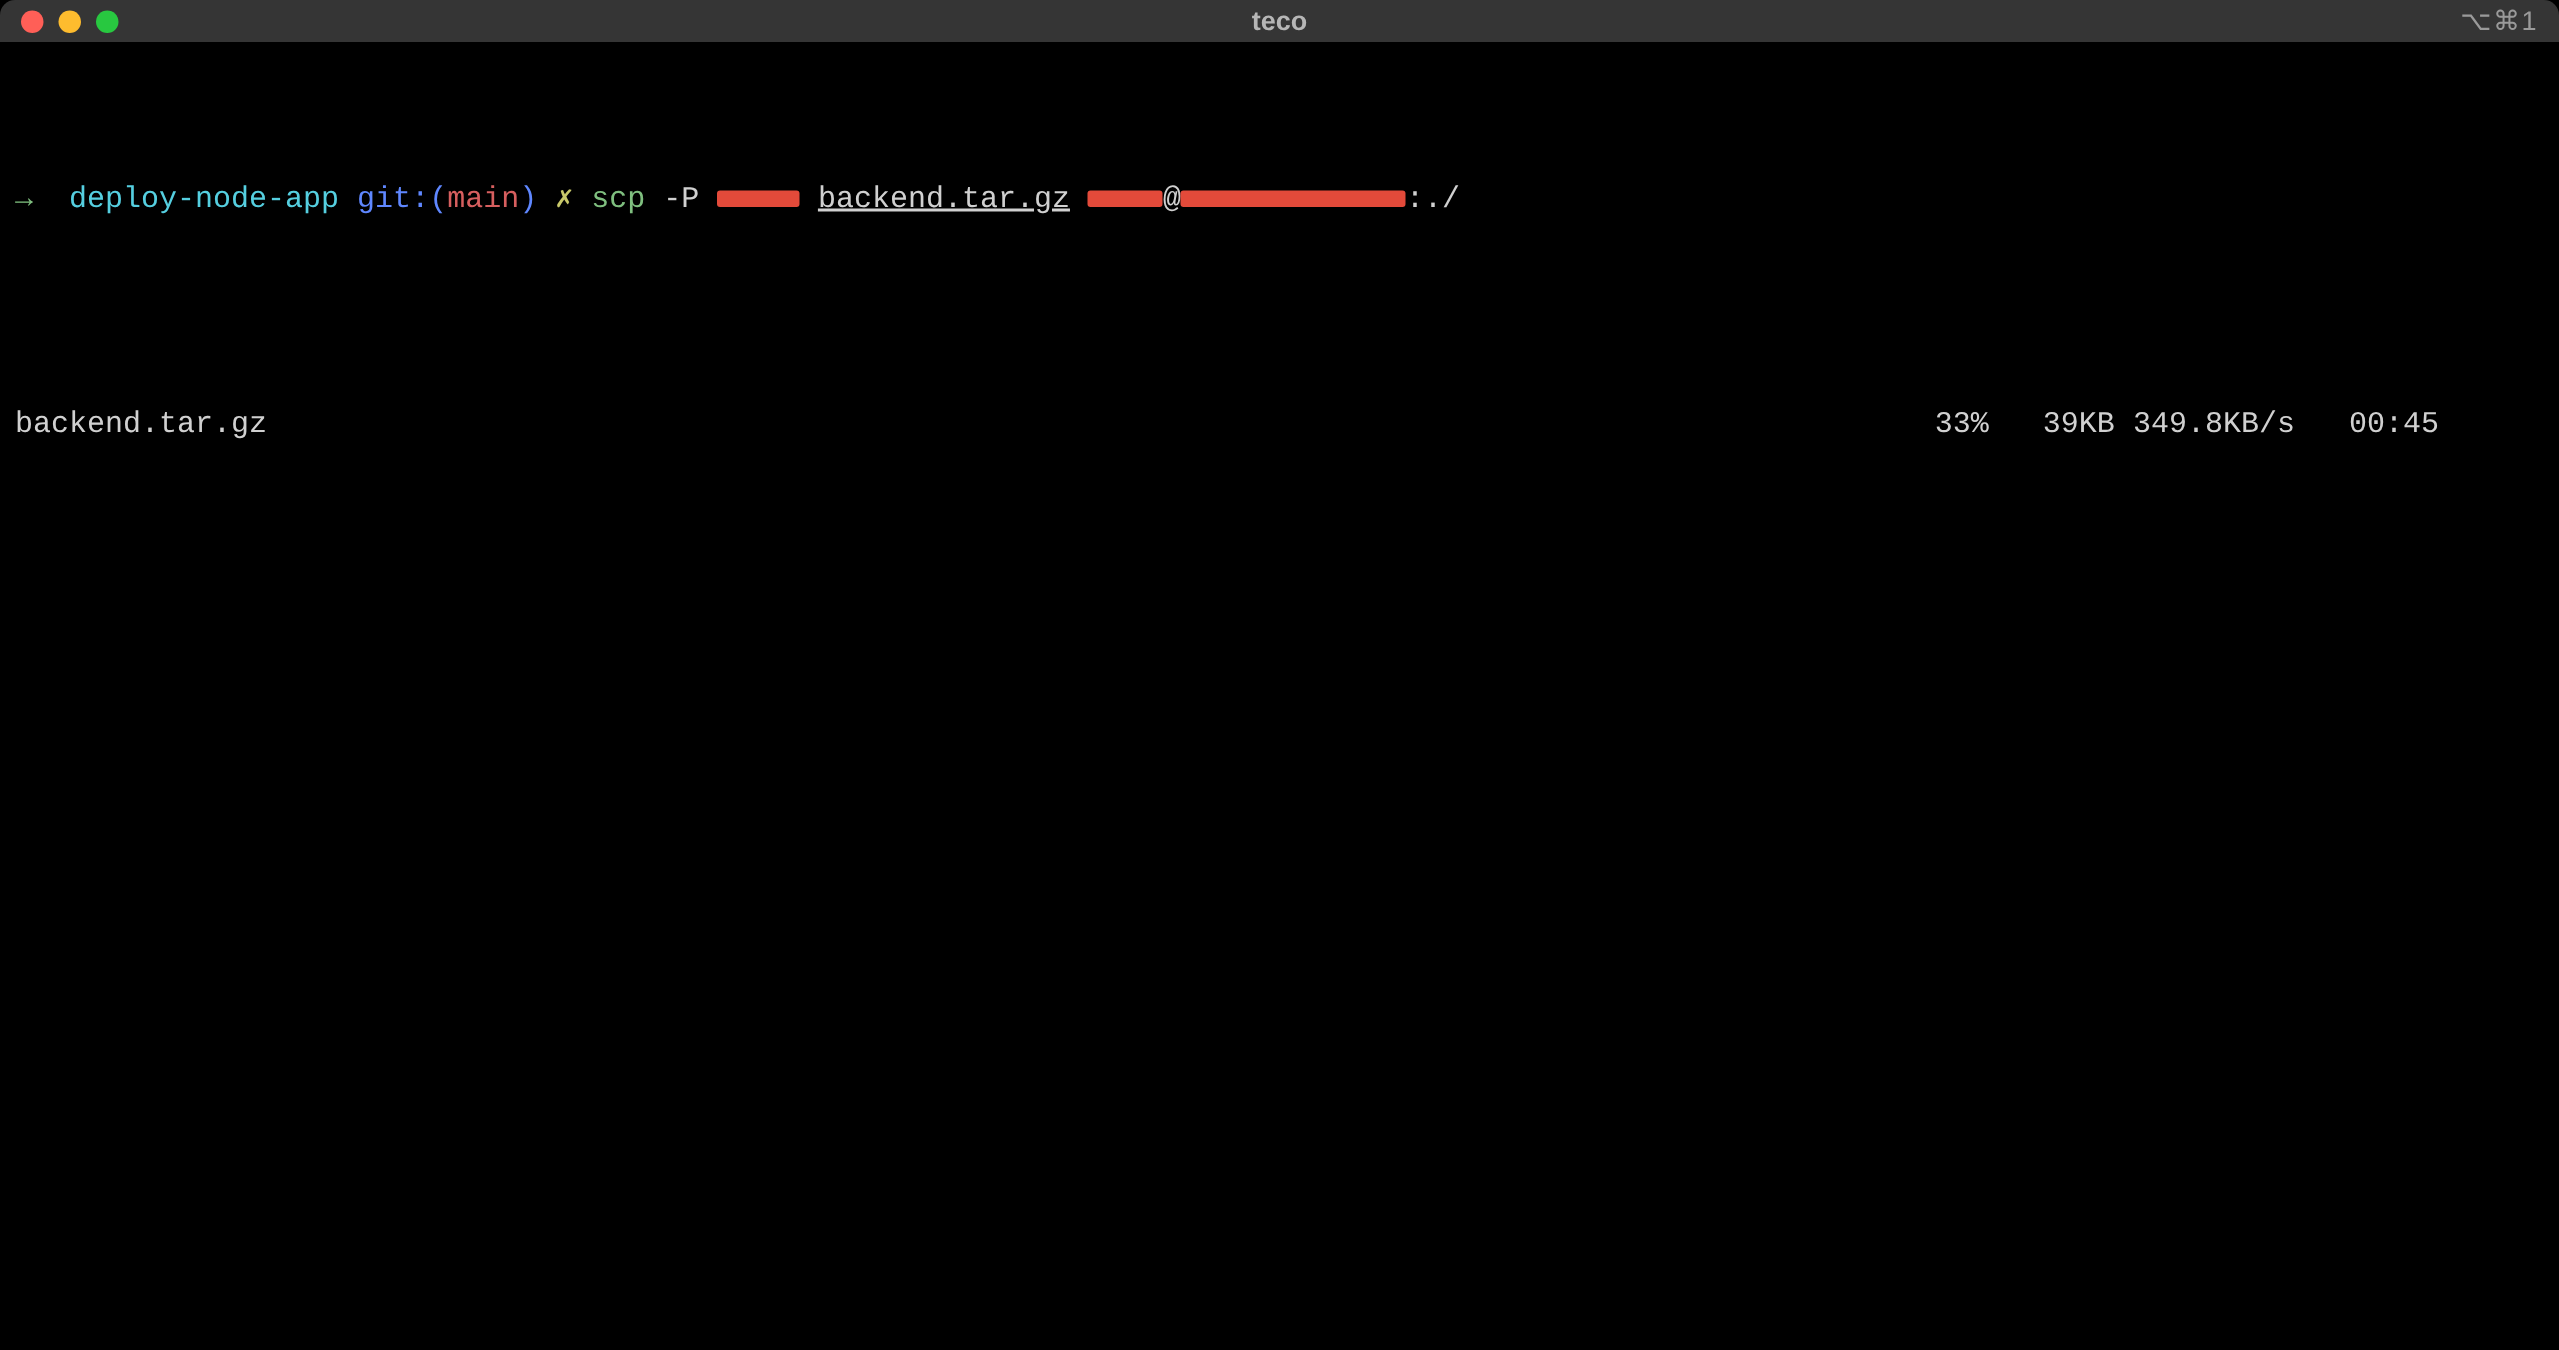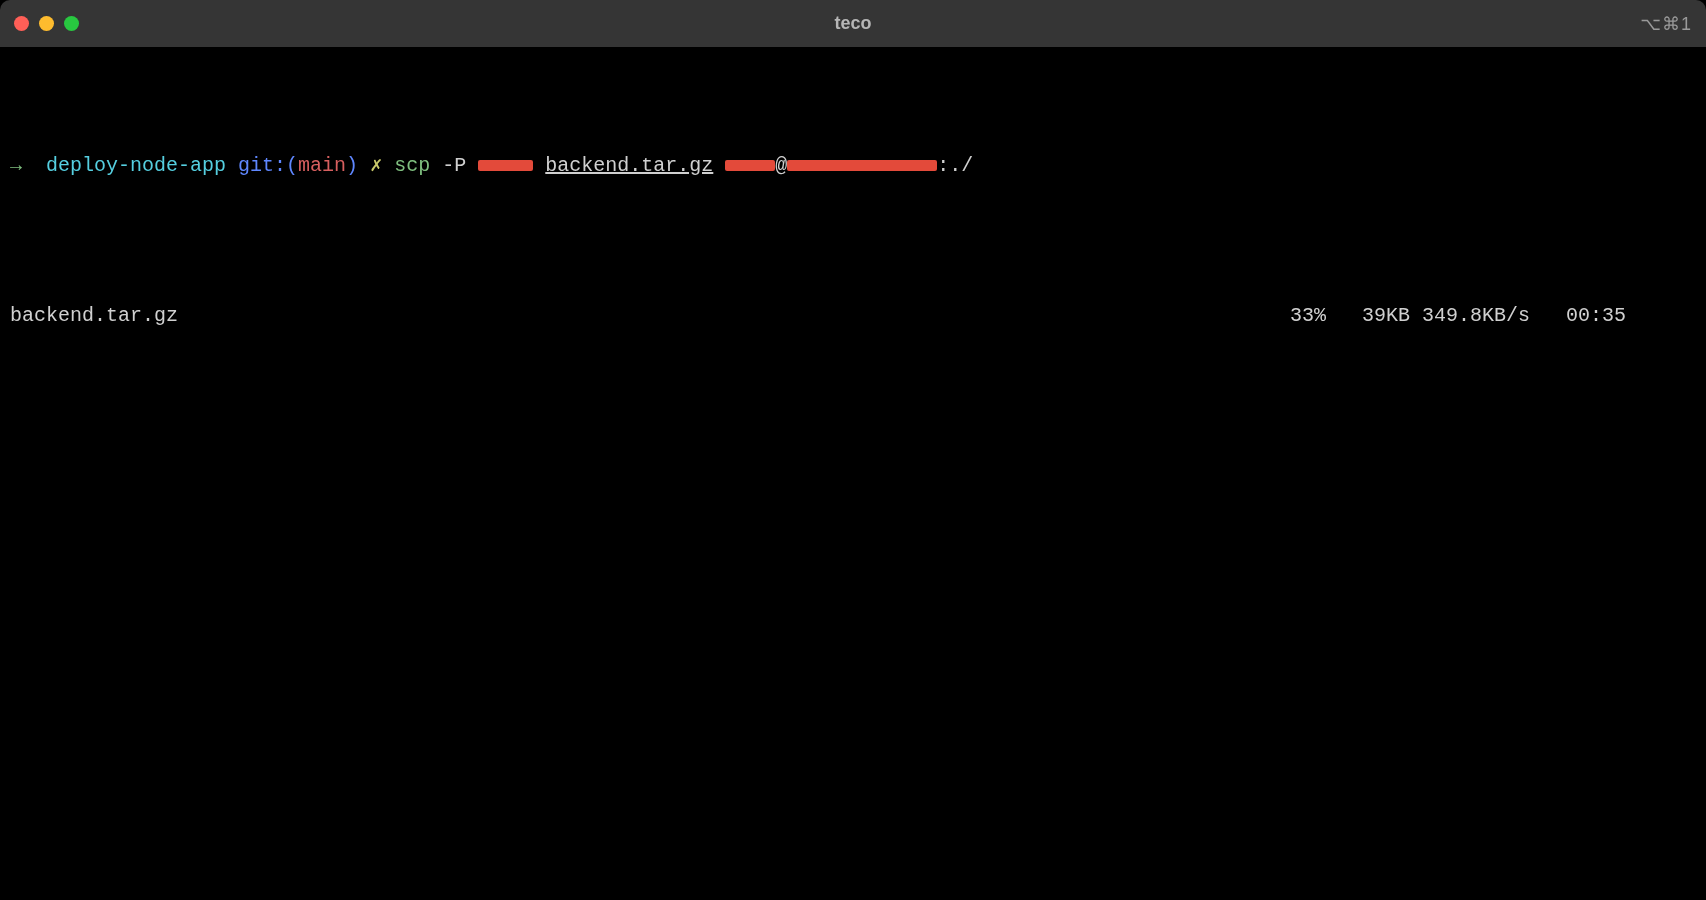--- a/index.html
+++ b/index.html
@@ -15,21 +15,21 @@
   .window {
     width: 100%;
     height: 100%;
     background: #000;
     border-radius: 10px;
     overflow: hidden;
     display: flex;
     flex-direction: column;
   }
   .titlebar {
-    height: 47px;
+    height: 28px;
     background: #353535;
     display: flex;
     align-items: center;
     padding: 0 14px;
     position: relative;
     flex-shrink: 0;
   }
   .traffic-lights {
     display: flex;
     gap: 10px;
@@ -54,21 +54,21 @@
   }
   .title-right {
     margin-left: auto;
     color: #9a9a9a;
     font-family: -apple-system, BlinkMacSystemFont, "Helvetica Neue", sans-serif;
     font-size: 18px;
     letter-spacing: 1px;
   }
   .terminal-body {
     flex: 1;
-    padding: 14px 10px;
+    padding: 1px 10px;
     background: #000;
     line-height: 1.5;
     white-space: pre;
   }
   .line { display: block; white-space: pre; }
   .arrow  { color: #7fbf7f; }
   .cyan   { color: #55cfe0; }
   .blue   { color: #5f87ff; }
   .red    { color: #d75f5f; }
   .yellow { color: #c9c96a; }
@@ -111,17 +111,17 @@
     </div>
     <div class="title-text">teco</div>
     <div class="title-right">⌥⌘1</div>
   </div>
 
   <div class="terminal-body">
     
     <span class="line"><span class="arrow">→</span>  <span class="cyan">deploy-node-app</span> <span class="blue">git:(</span><span class="red">main</span><span class="blue">)</span> <span class="yellow">✗</span> <span class="green">scp</span> <span class="white">-P</span> <span class="redact w55"></span> <span class="white ul">backend.tar.gz</span> <span class="redact w50"></span><span class="white">@</span><span class="redact w150"></span><span class="white">:./</span></span>
     
     
-    <span class="line tf-row"><span class="tf-name white">backend.tar.gz</span><span class="tf-gap"></span><span class="tf-stats white"><span>33%</span>   <span>39KB</span> <span>349.8KB/s</span>   <span>00:35</span></span></span>
+    <span class="line tf-row"><span class="tf-name white">backend.tar.gz</span><span class="tf-gap"></span><span class="tf-stats white"><span>33%</span>   <span>39KB</span> <span>349.8KB/s</span>   <span>00:45</span></span></span>
     
   </div>
 
 </div>
 
 </body></html>

